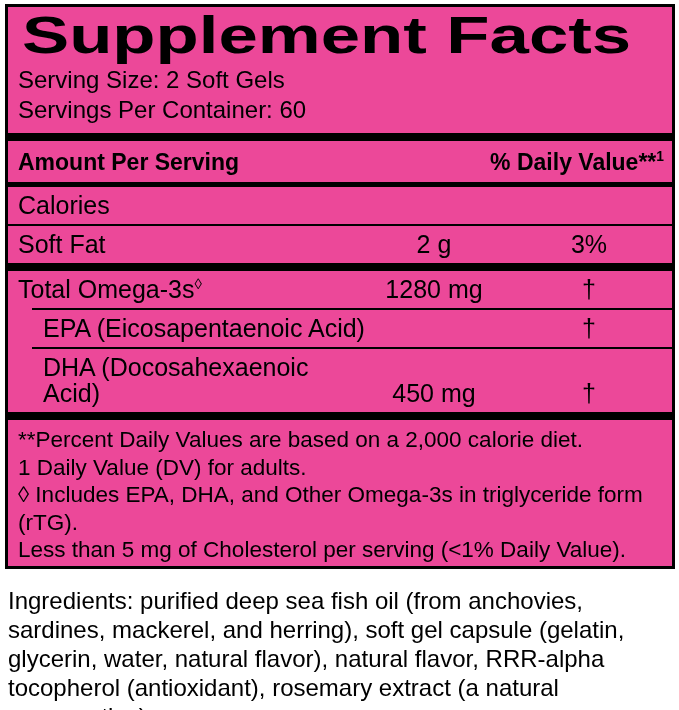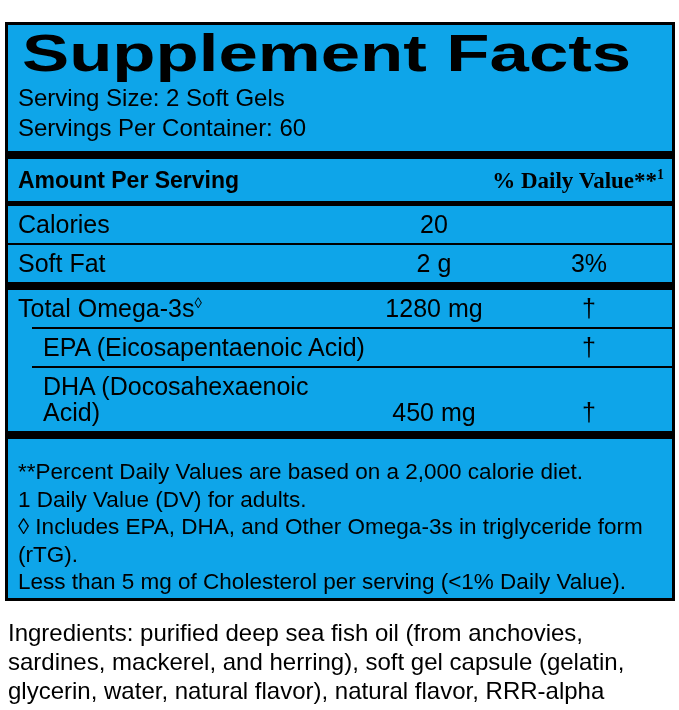--- a/index.html
+++ b/index.html
@@ -9,24 +9,24 @@
   }
   body {
     width: 679px;
     height: 710px;
     overflow: hidden;
     font-family: "Liberation Sans", sans-serif;
     color: #000000;
     -webkit-font-smoothing: antialiased;
   }
   .panel {
-    margin: 22px 4px 0 5px;
+    margin: 4px 4px 0 5px;
     border: 3px solid #000;
     padding: 0 8px 2px 8px;
-    background: #0ea5e9;
+    background: #ec4899;
     box-sizing: border-box;
   }
   .title {
     display: inline-block;
     font-weight: bold;
     font-size: 52px;
     line-height: 56px;
     white-space: nowrap;
     transform: scaleX(1.36);
     transform-origin: left center;
@@ -52,21 +52,21 @@
   }
   .hair.indent { margin-left: 16px; }
   .hdr-row {
     display: flex;
     align-items: baseline;
     padding: 8px 0 7px 2px;
     font-weight: bold;
     font-size: 23px;
     line-height: 26px;
   }
-  .hdr-row .dvh { flex: 1; text-align: right; font-family: Liberation Serif, serif; }
+  .hdr-row .dvh { flex: 1; text-align: right; }
   .nrow {
     display: flex;
     align-items: flex-end;
     font-size: 25px;
     line-height: 26px;
     padding: 5px 0 6px 2px;
   }
   .nrow .name { flex: 1; }
   .nrow.sub .name { padding-left: 25px; }
   .amt { width: 160px; text-align: center; }
@@ -74,21 +74,21 @@
   sup {
     font-size: 60%;
     vertical-align: super;
     line-height: 0;
   }
   .foot {
     font-size: 22.5px;
     line-height: 27.5px;
     margin-left: 2px;
   }
-  .footnotes { padding-top: 19px; }
+  .footnotes { padding-top: 6px; }
   .ing {
     margin: 17px 6px 0 8px;
     font-size: 24px;
     line-height: 29px;
   }
   .b { font-weight: normal; }
 </style>
 </head>
 <body>
 
@@ -103,21 +103,20 @@
 
   <div class="hdr-row">
     <span>Amount Per Serving</span>
     <span class="dvh"><span>% Daily Value**</span><sup>1</sup></span>
   </div>
 
   <div class="bar h5"></div>
 
   <div class="nrow">
     <span class="name">Calories</span>
-    <span class="amt">20</span>
     <span class="dvc"></span>
   </div>
 
   <div class="hair"></div>
 
   <div class="nrow">
     <span class="name">Soft Fat</span>
     <span class="amt">2 g</span>
     <span class="dvc">3%</span>
   </div>

